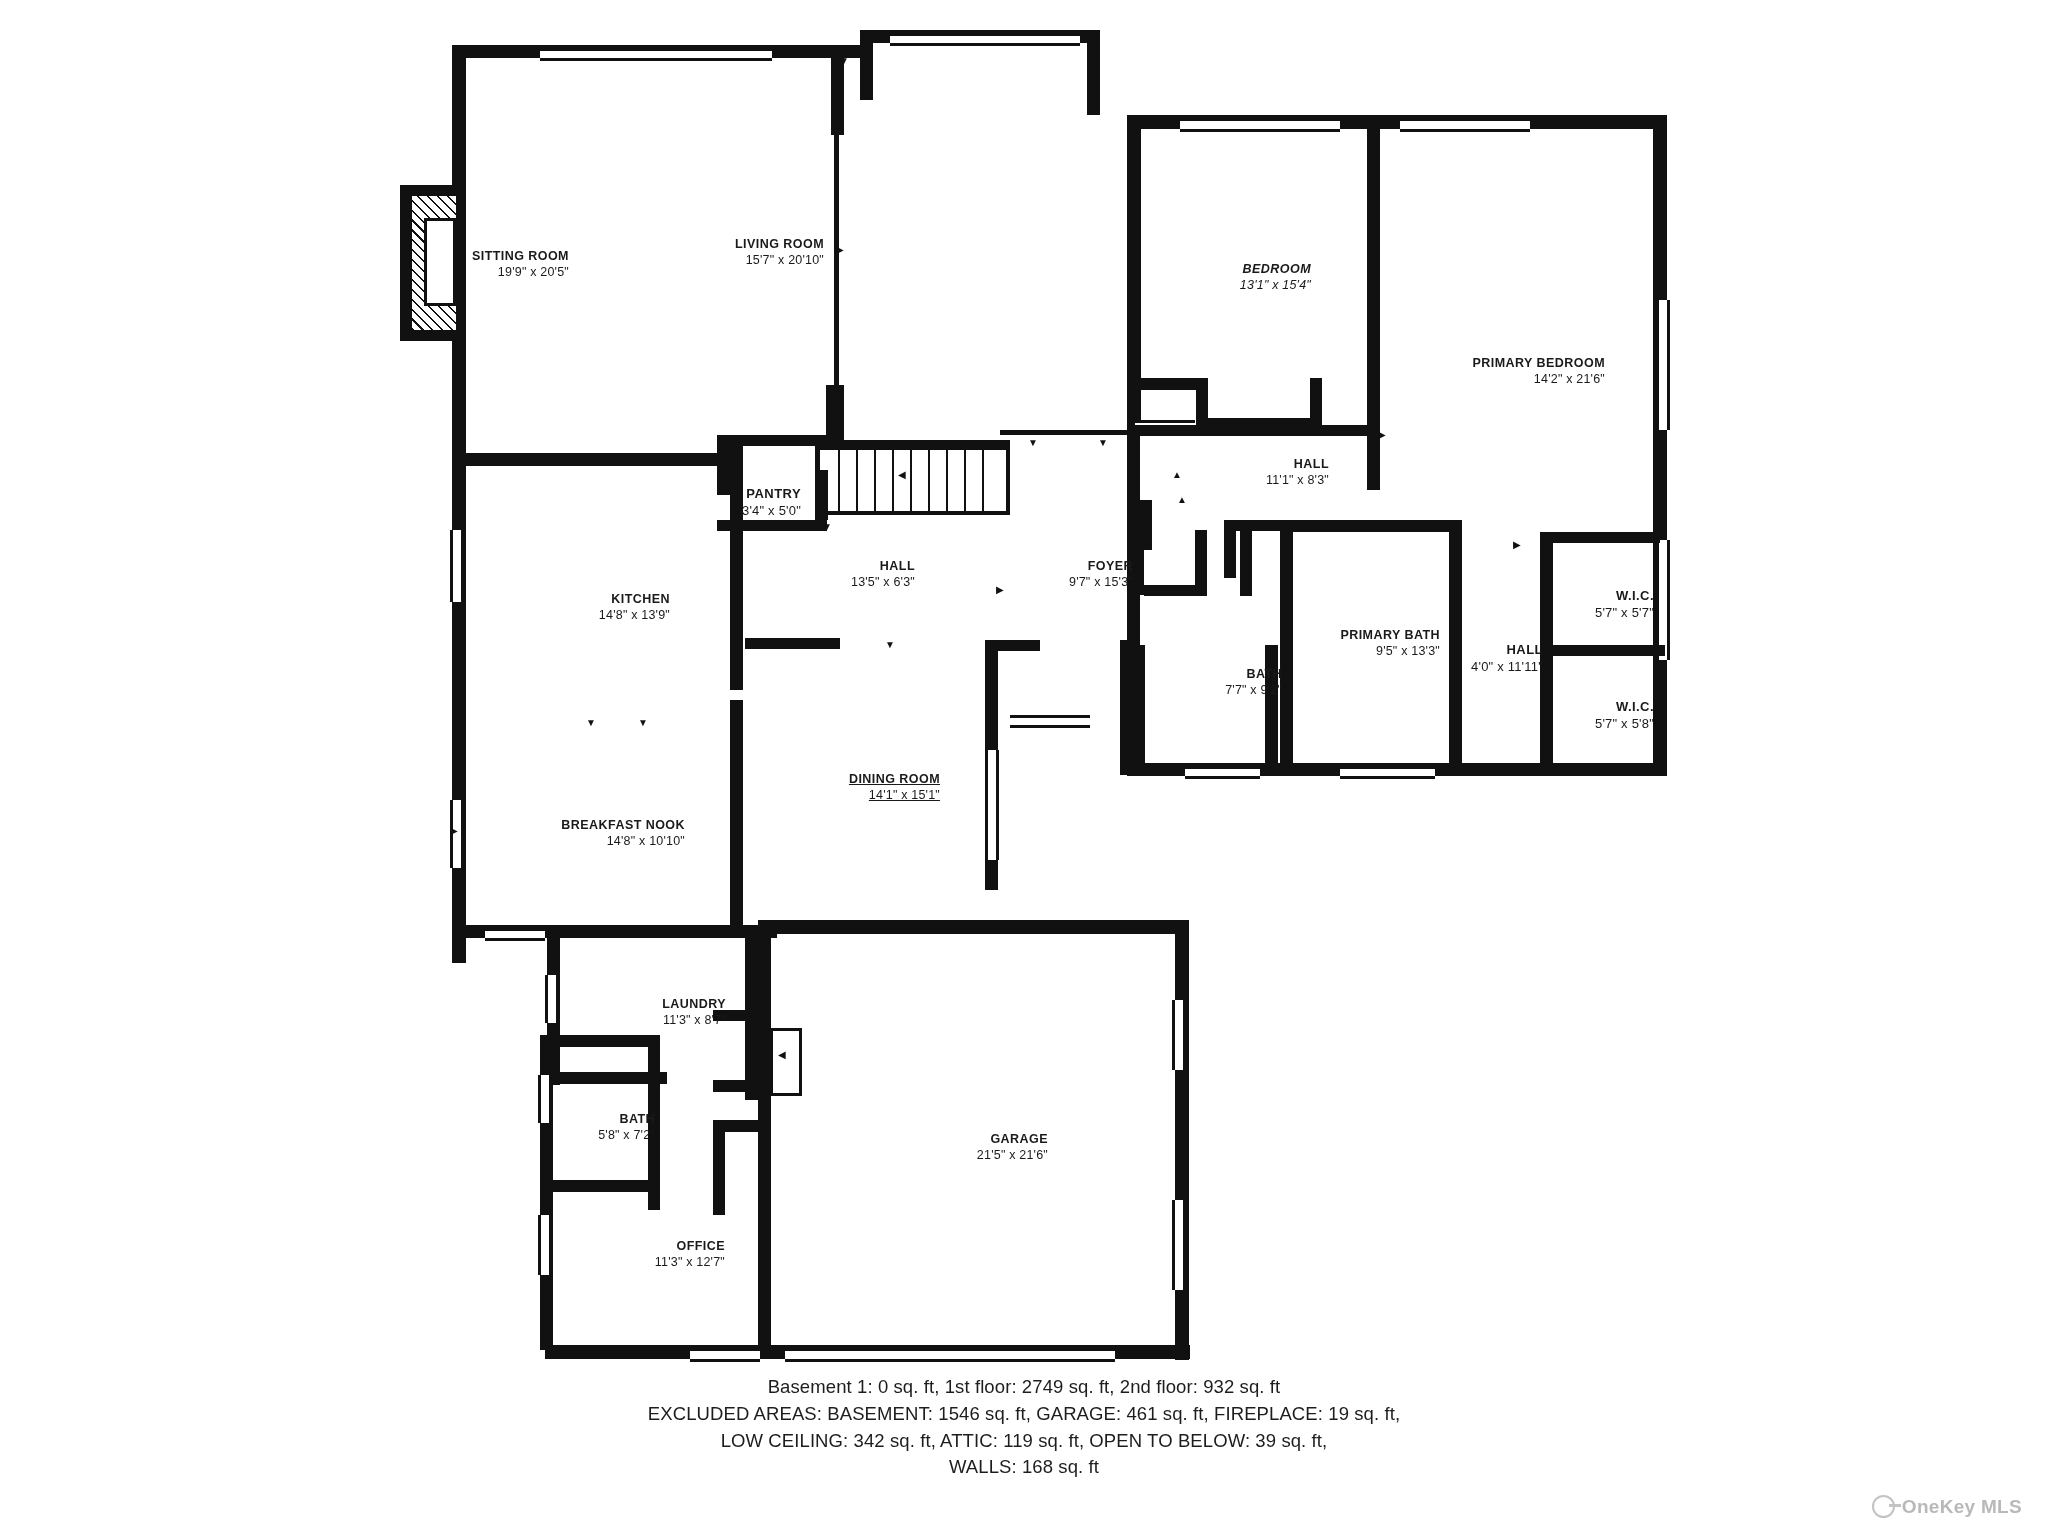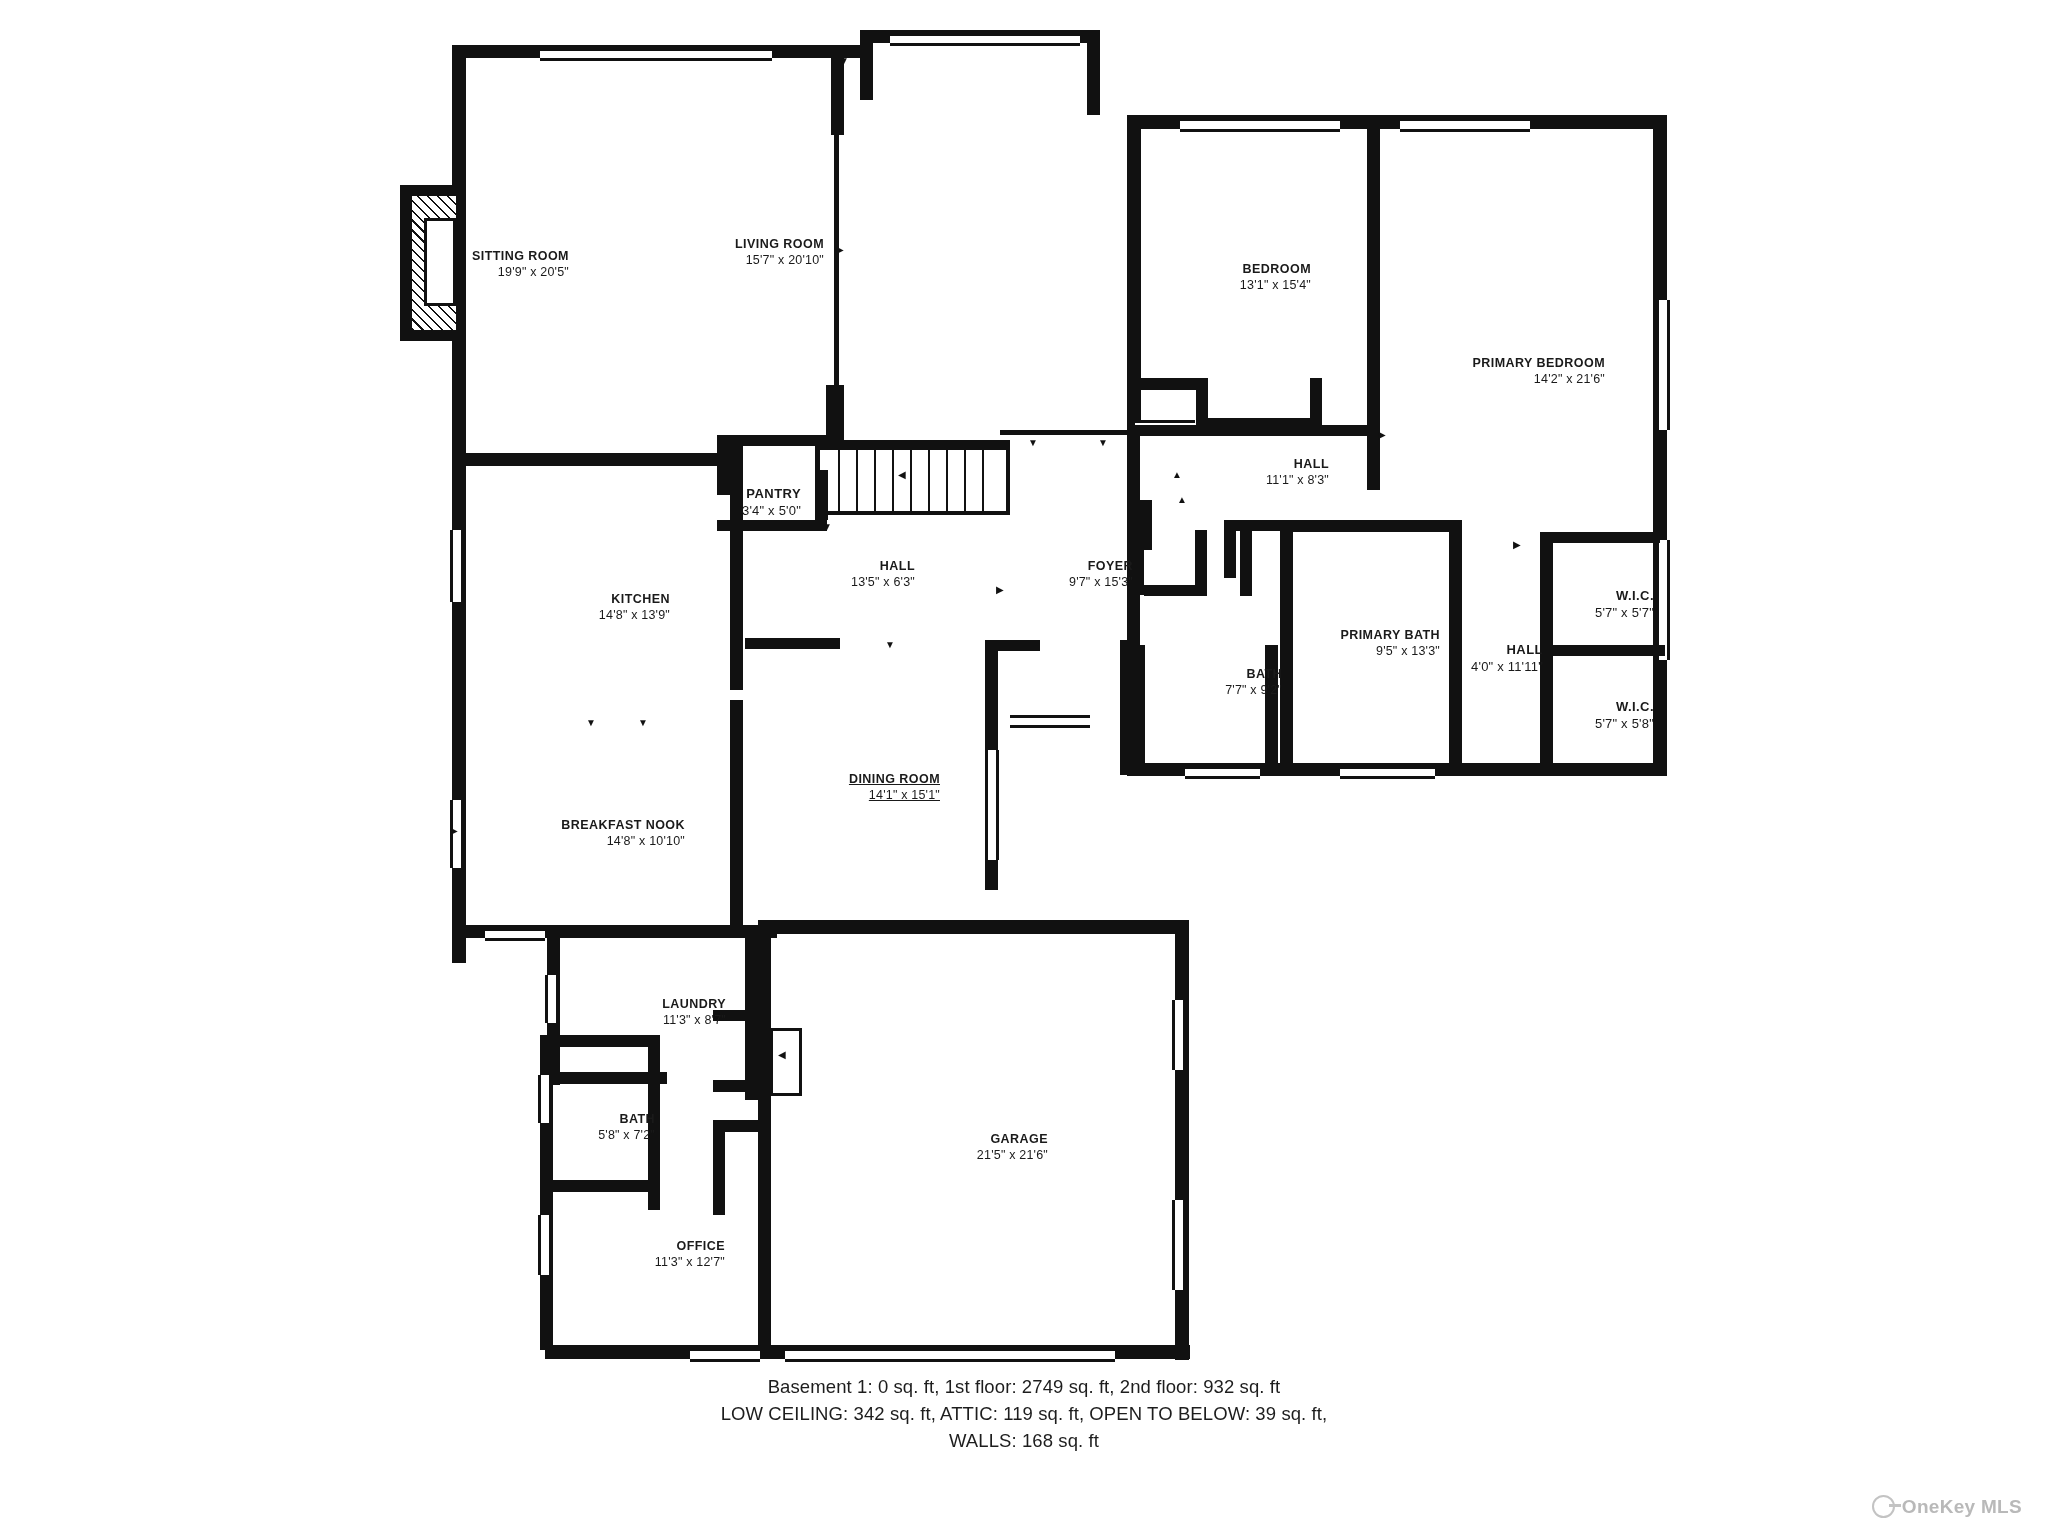--- a/index.html
+++ b/index.html
@@ -205,21 +205,21 @@
   <div class="arrow" style="left:839px;top:56px;">▼</div>
 
   <div class="lbl" style="left:409px;top:248px;width:160px;">
     <span class="nm">SITTING ROOM</span>
       <span class="dim">19'9" x 20'5"</span>
   </div>
   <div class="lbl" style="left:664px;top:236px;width:160px;">
     <span class="nm">LIVING ROOM</span>
       <span class="dim">15'7" x 20'10"</span>
   </div>
-  <div class="lbl" style="left:1161px;top:261px;width:150px;">
+  <div class="lbl" style="left:1161px;top:261px;width:150px;font-style:italic;">
     <span class="nm">BEDROOM</span>
       <span class="dim">13'1" x 15'4"</span>
   </div>
   <div class="lbl" style="left:1415px;top:329px;width:190px;margin-top:26px;">
     <span class="nm">PRIMARY BEDROOM</span>
       <span class="dim">14'2" x 21'6"</span>
   </div>
   <div class="lbl small" style="left:711px;top:486px;width:90px;">
     <span class="nm">PANTRY</span>
       <span class="dim">3'4" x 5'0"</span>
@@ -282,20 +282,21 @@
   </div>
   <div class="lbl" style="left:605px;top:1238px;width:120px;">
     <span class="nm">OFFICE</span>
       <span class="dim">11'3" x 12'7"</span>
   </div>
 
 </div>
 
 <div id="footer">
   <div class="line">Basement 1: 0 sq. ft, 1st floor: 2749 sq. ft, 2nd floor: 932 sq. ft</div>
+  <div class="line">EXCLUDED AREAS: BASEMENT: 1546 sq. ft, GARAGE: 461 sq. ft, FIREPLACE: 19 sq. ft,</div>
   <div class="line">LOW CEILING: 342 sq. ft, ATTIC: 119 sq. ft, OPEN TO BELOW: 39 sq. ft,</div>
   <div class="line">WALLS: 168 sq. ft</div>
 </div>
 
 <div id="wm">
   <span class="key"></span>
   <span>OneKey MLS</span>
 </div>
 
 </body></html>

